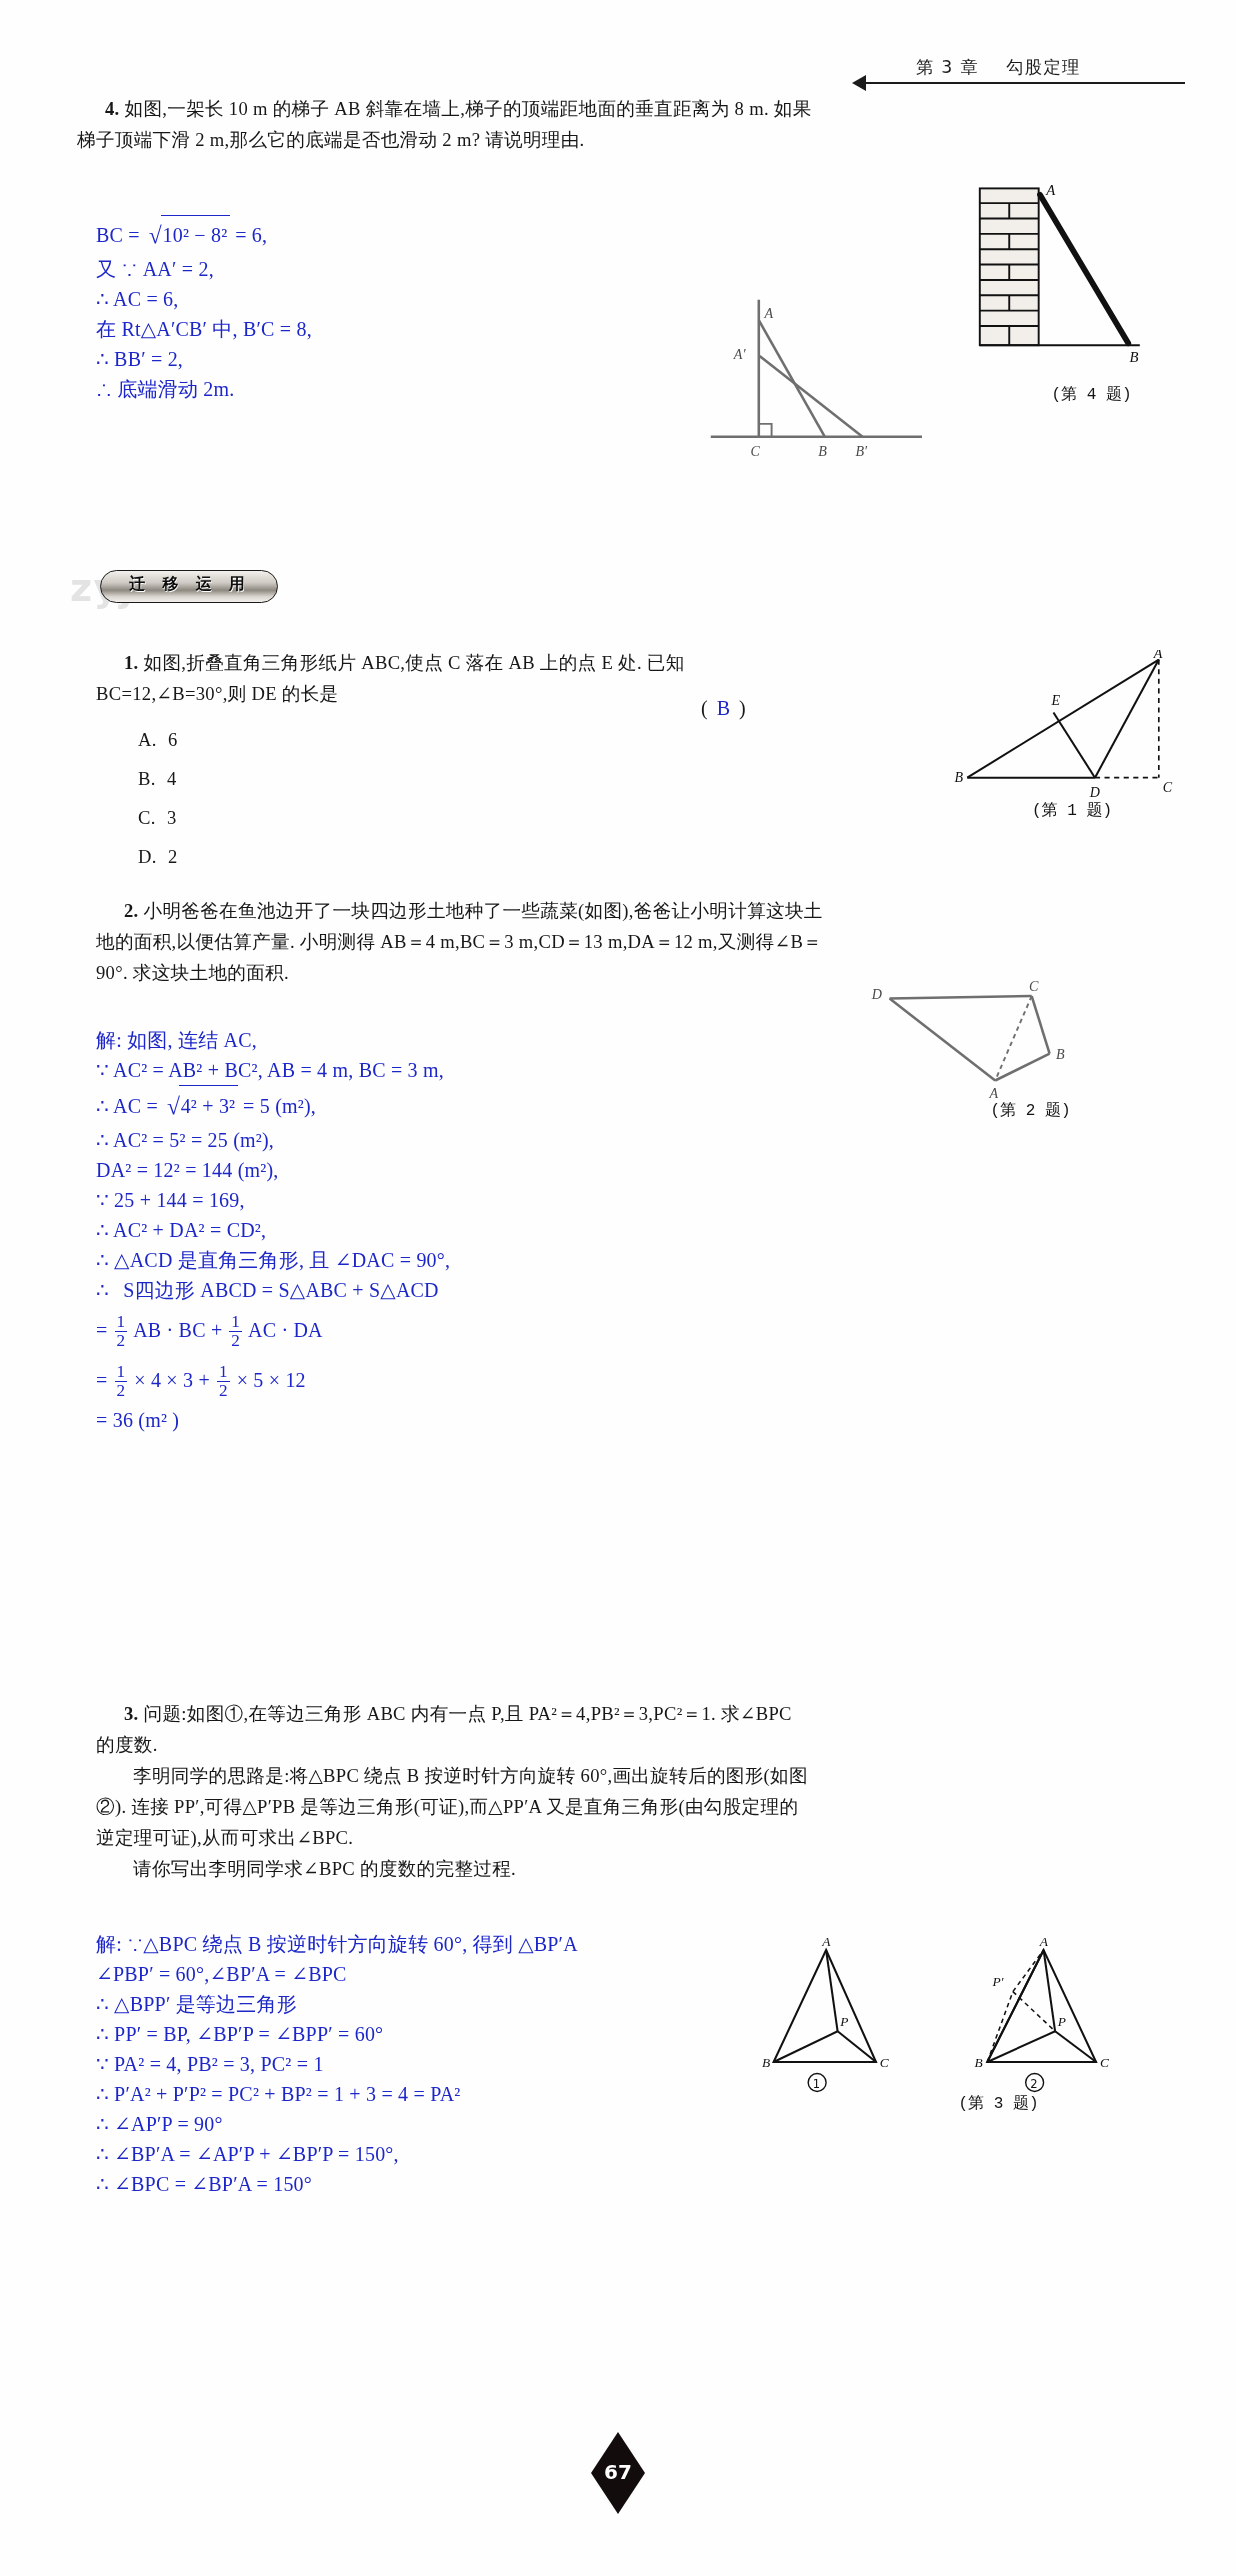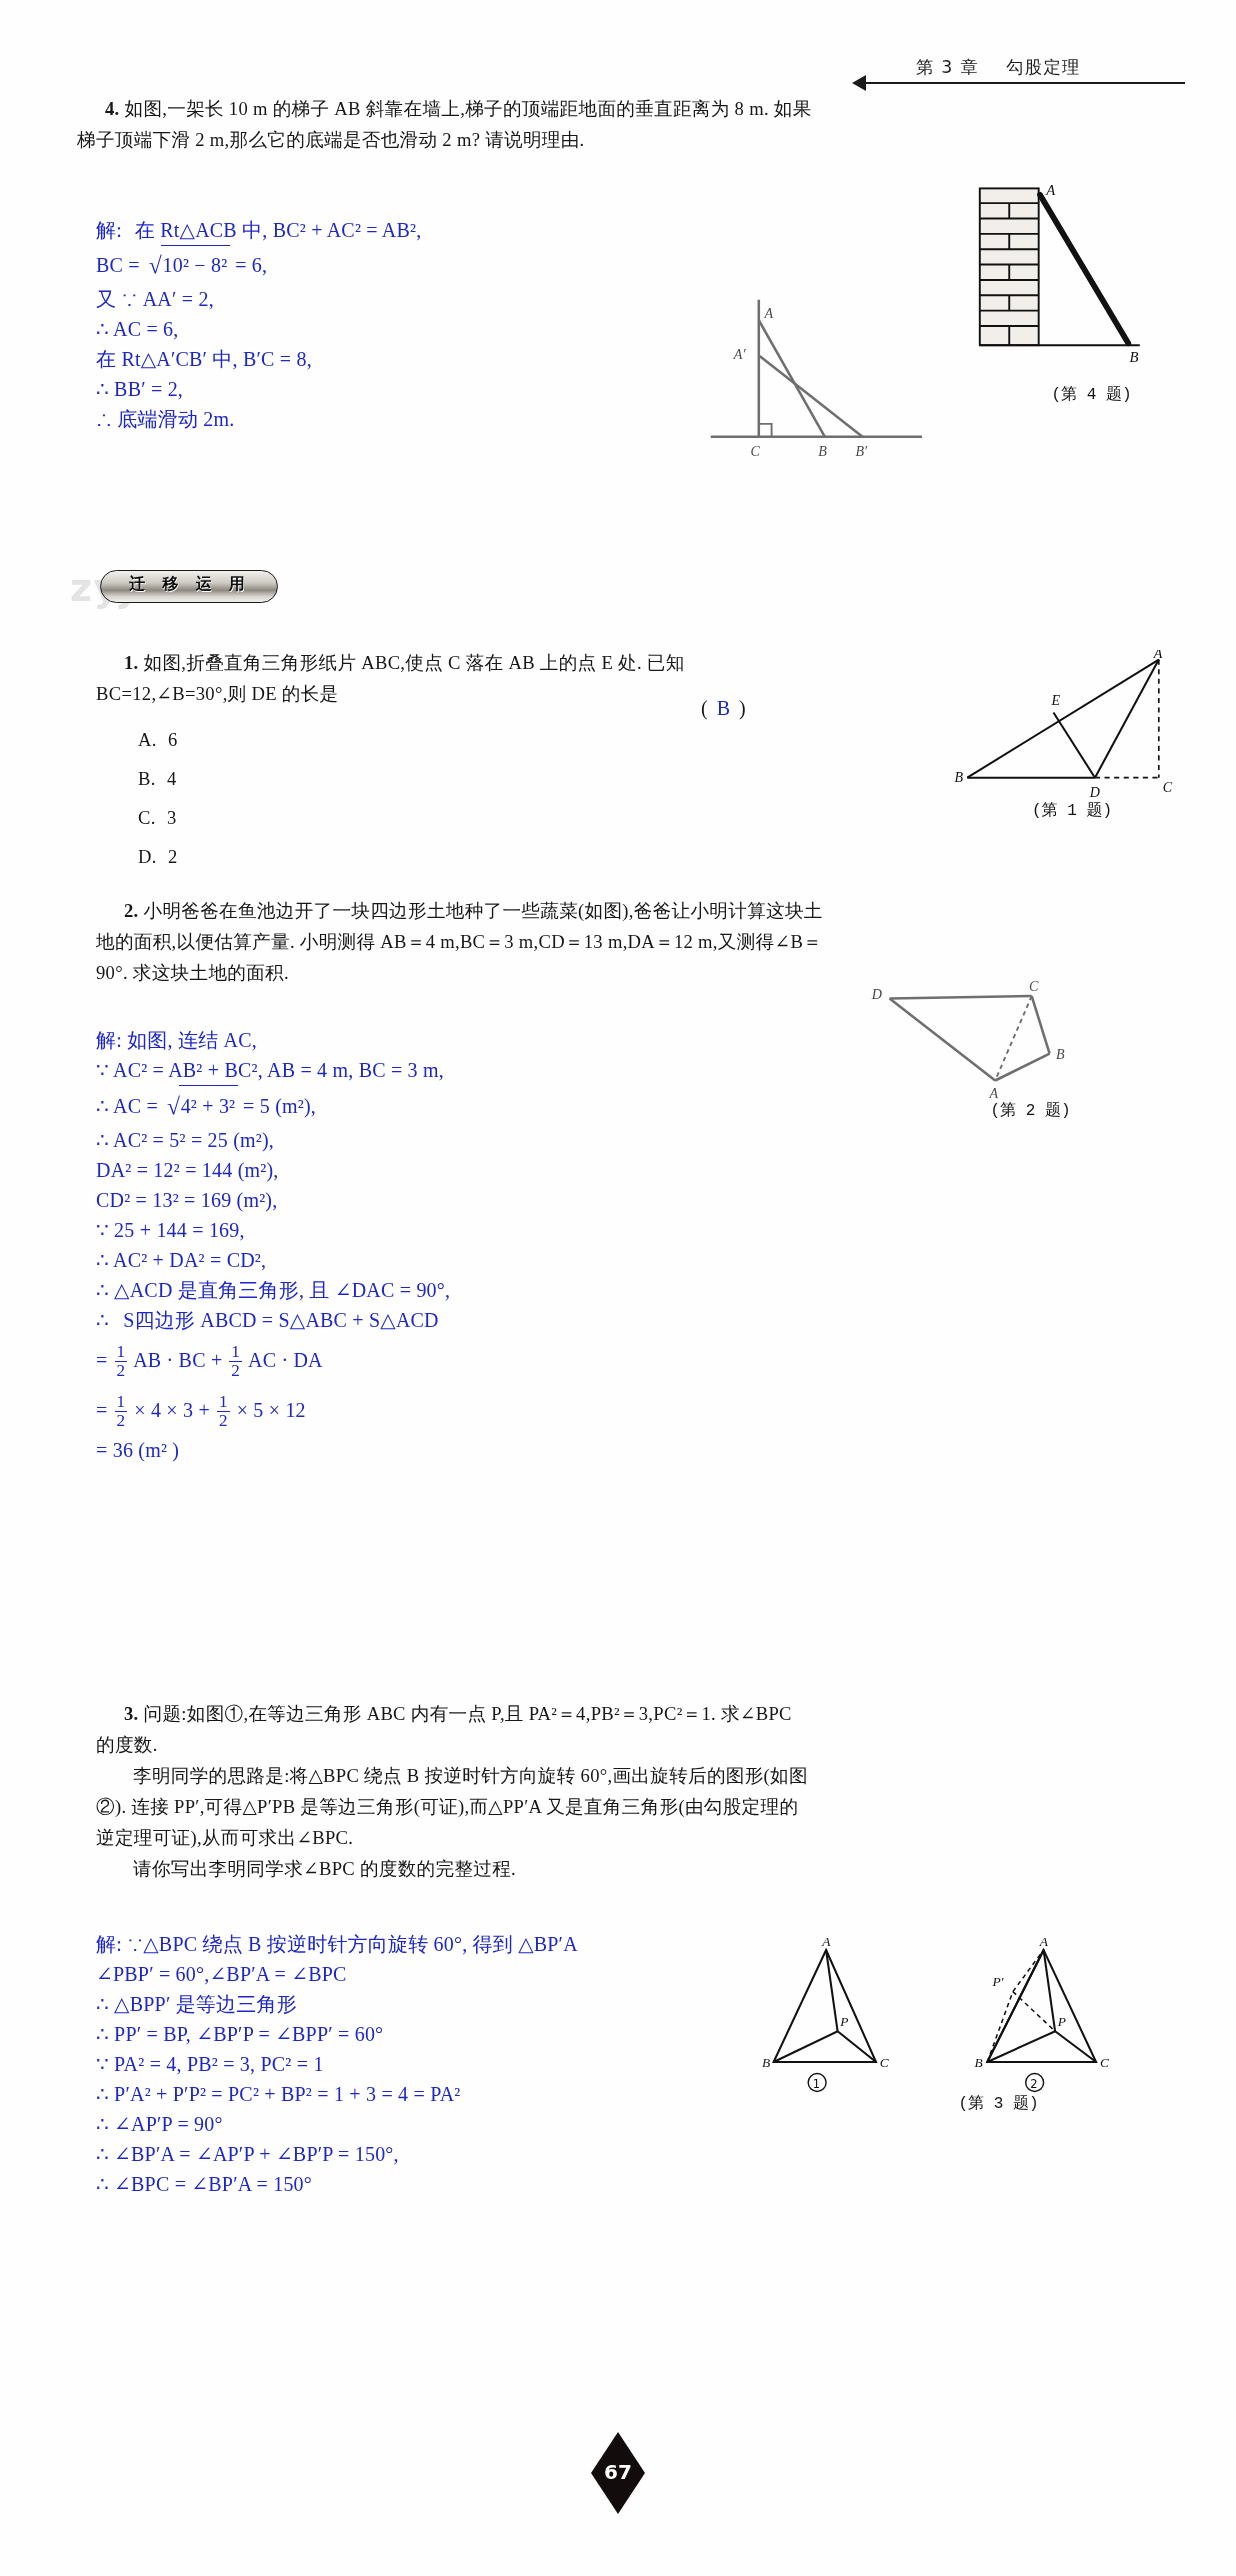--- a/index.html
+++ b/index.html
@@ -212,24 +212,20 @@
 
   <div class="blk q-text" style="left:77px; top:93px; width:896px;">
     <div style="text-indent:28px;">
       <span class="q-num">4.</span>
       <span>如图,一架长 10 m 的梯子 AB 斜靠在墙上,梯子的顶端距地面的垂直距离为 8 m. 如果</span>
     </div>
     <div>梯子顶端下滑 2 m,那么它的底端是否也滑动 2 m? 请说明理由.</div>
   </div>
 
   <div class="blk ans" style="left:96px; top:215px; width:551px;">
-    <div class="ans-line">
-      <span>解:</span>
-      <span style="padding-left:7.7px;">在 Rt△ACB 中, BC² + AC² = AB²,</span>
-    </div>
     <div class="ans-line" style="line-height:37px;">
       <span>BC =</span>
       <span class="sqrt"><span class="rad">√</span><span class="body">10² − 8²</span></span>
       <span>= 6,</span>
     </div>
     <div class="ans-line">又 ∵ AA′ = 2,</div>
     <div class="ans-line">∴ AC = 6,</div>
     <div class="ans-line">在 Rt△A′CB′ 中, B′C = 8,</div>
     <div class="ans-line">∴ BB′ = 2,</div>
     <div class="ans-line">∴ 底端滑动 2m.</div>
@@ -349,21 +345,20 @@
   <div class="blk ans" style="left:96px; top:1025px; width:640px;">
     <div class="ans-line">解: 如图, 连结 AC,</div>
     <div class="ans-line">∵ AC² = AB² + BC², AB = 4 m,  BC = 3 m,</div>
     <div class="ans-line" style="line-height:38px;">
       <span>∴ AC =</span>
       <span class="sqrt"><span class="rad">√</span><span class="body">4² + 3²</span></span>
       <span>= 5 (m²),</span>
     </div>
     <div class="ans-line">∴ AC² = 5² = 25 (m²),</div>
     <div class="ans-line">DA² = 12² = 144 (m²),</div>
-    <div class="ans-line">CD² = 13² = 169 (m²),</div>
     <div class="ans-line">∵ 25 + 144 = 169,</div>
     <div class="ans-line">∴ AC² + DA² = CD²,</div>
     <div class="ans-line">∴ △ACD 是直角三角形, 且 ∠DAC = 90°,</div>
     <div class="ans-line">
       <span>∴</span>
       <span style="padding-left:9px;">S四边形 ABCD = S△ABC + S△ACD</span>
     </div>
     <div class="ans-line" style="line-height:50px;">
       <span>=</span>
       <span class="frac">

